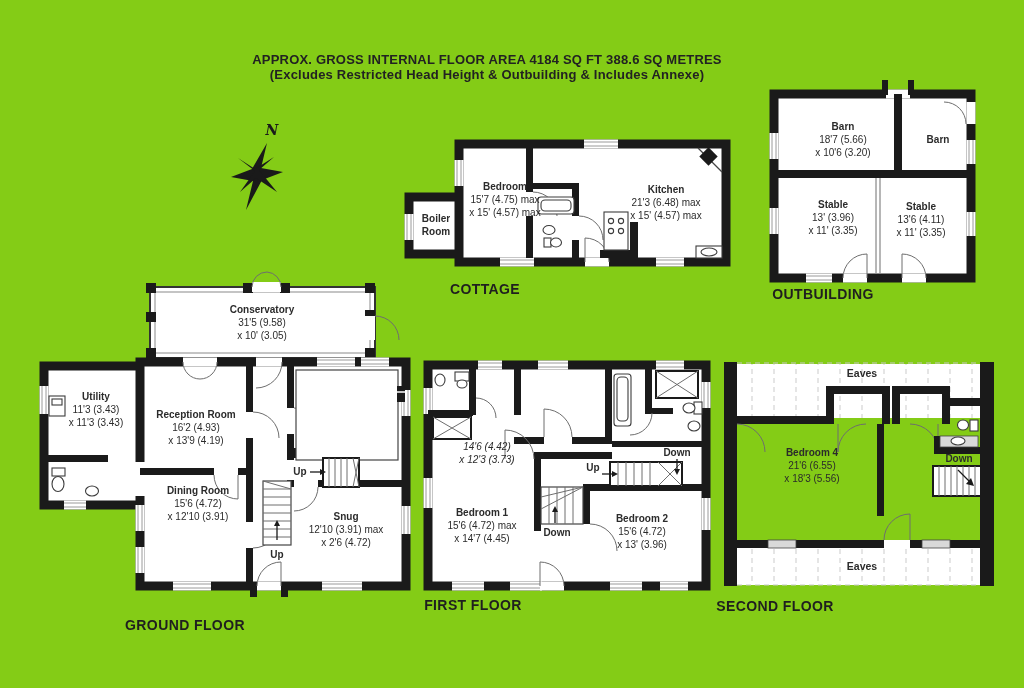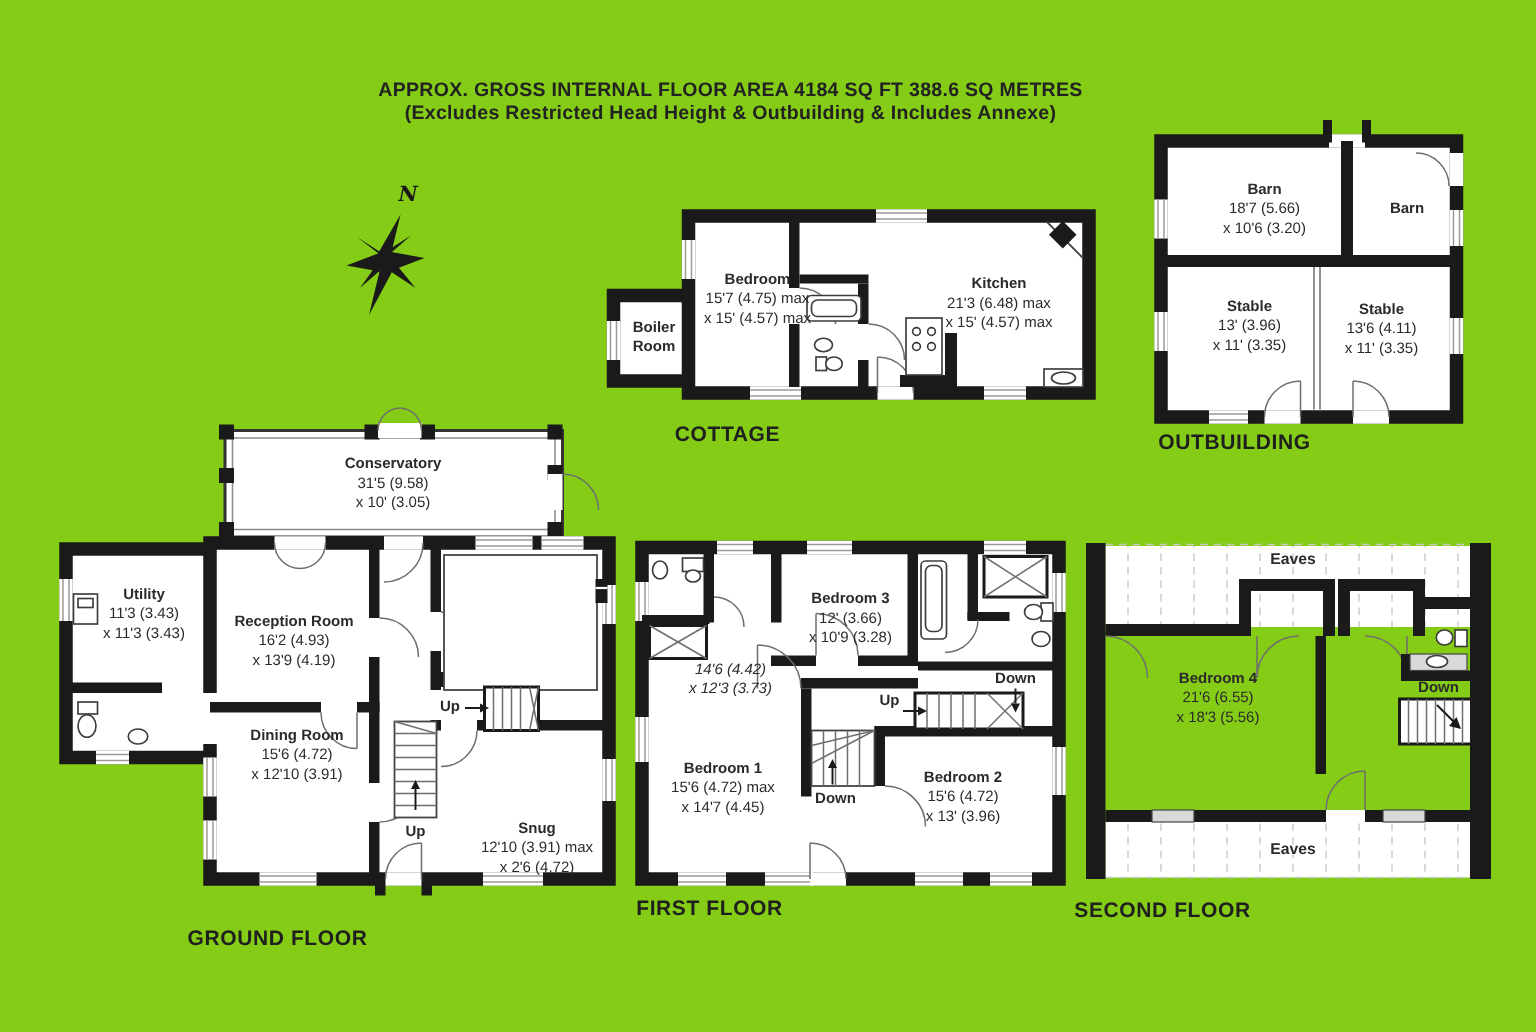--- a/index.html
+++ b/index.html
@@ -480,34 +480,29 @@
 <div class="ovl room-label" style="left:196px;top:408px;">
   <span class="rn">Reception Room</span>
   <span class="rd">16'2 (4.93)</span>
   <span class="rd">x 13'9 (4.19)</span>
 </div>
 <div class="ovl room-label" style="left:198px;top:484px;">
   <span class="rn">Dining Room</span>
   <span class="rd">15'6 (4.72)</span>
   <span class="rd">x 12'10 (3.91)</span>
 </div>
-<div class="ovl room-label" style="left:358px;top:510px;margin-top:36px;">
+<div class="ovl room-label" style="left:346px;top:510px;">
   <span class="rn">Snug</span>
   <span class="rd">12'10 (3.91) max</span>
   <span class="rd">x 2'6 (4.72)</span>
 </div>
 <div class="ovl stair-label" style="left:300px;top:466px;">Up</div>
 <div class="ovl stair-label" style="left:277px;top:549px;">Up</div>
 <div class="ovl floor-label" style="left:185px;top:597px;margin-top:20px;">GROUND FLOOR</div>
 
-<div class="ovl room-label" style="left:567px;top:393px;">
-  <span class="rn">Bedroom 3</span>
-  <span class="rd">12' (3.66)</span>
-  <span class="rd">x 10'9 (3.28)</span>
-</div>
 <div class="ovl room-label" style="left:487px;top:440px;font-style:italic;">
 
   <span class="rd">14'6 (4.42)</span>
   <span class="rd">x 12'3 (3.73)</span>
 </div>
 <div class="ovl room-label" style="left:482px;top:506px;">
   <span class="rn">Bedroom 1</span>
   <span class="rd">15'6 (4.72) max</span>
   <span class="rd">x 14'7 (4.45)</span>
 </div>

